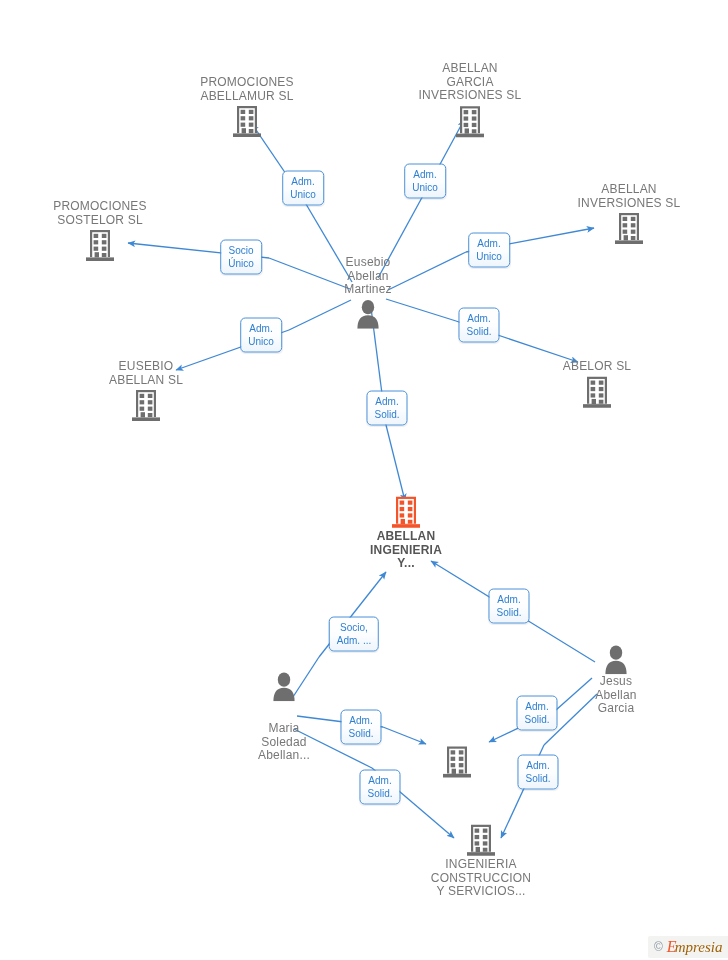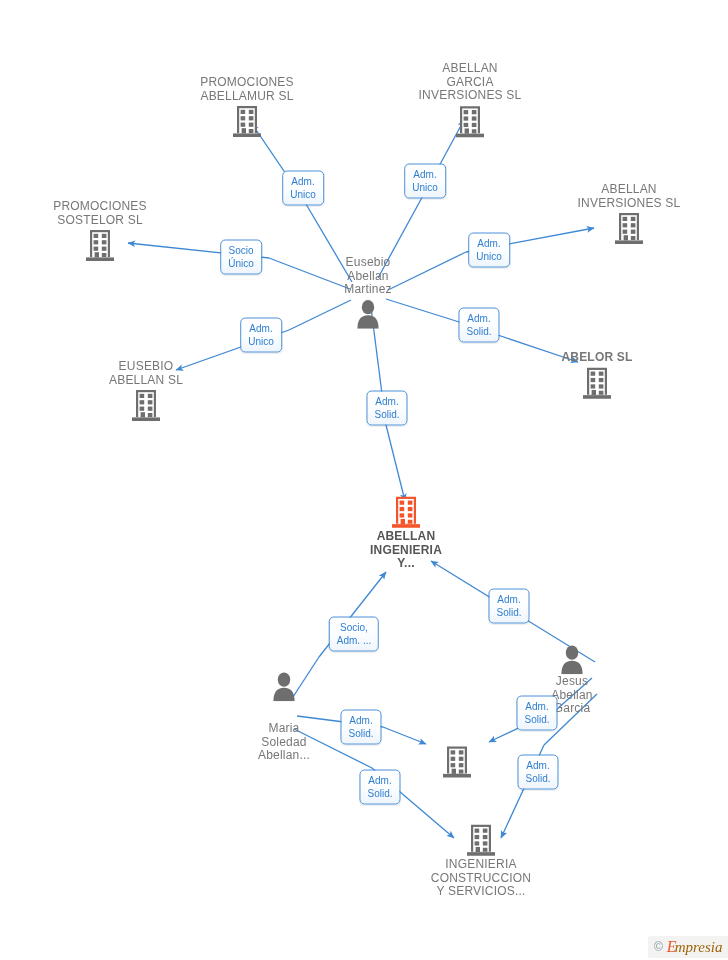--- a/index.html
+++ b/index.html
@@ -213,21 +213,21 @@
       </div>
       <div class="node" style="left: 368px; top: 292px;">
         <div class="node-label above">Eusebio
 Abellan
 Martinez</div>
         <div class="node-icon"><svg width="28" height="30" viewBox="0 0 28 30">
             <ellipse cx="14" cy="8.4" rx="6.2" ry="7.2" fill="#6e6e6e"></ellipse>
             <path d="M14 16.4 C6.6 16.4 3.4 21.2 3.4 30 L24.6 30 C24.6 21.2 21.4 16.4 14 16.4 Z" fill="#6e6e6e"></path>
           </svg></div>
       </div>
-      <div class="node" style="left: 597px; top: 375px; font-weight: bold;">
+      <div class="node" style="left: 597px; top: 384px;">
         <div class="node-label above">ABELOR SL</div>
         <div class="node-icon"><svg width="30" height="33" viewBox="0 0 30 33">
             <rect x="5" y="1" width="20" height="27" fill="#6e6e6e"></rect>
             <rect x="7.2" y="3.2" width="15.6" height="24.8" fill="#ffffff"></rect>
             <rect x="8.6" y="4.8" width="4.6" height="4.2" fill="#6e6e6e"></rect>
             <rect x="16.8" y="4.8" width="4.6" height="4.2" fill="#6e6e6e"></rect>
             <rect x="8.6" y="11.2" width="4.6" height="4.2" fill="#6e6e6e"></rect>
             <rect x="16.8" y="11.2" width="4.6" height="4.2" fill="#6e6e6e"></rect>
             <rect x="8.6" y="17.6" width="4.6" height="4.2" fill="#6e6e6e"></rect>
             <rect x="16.8" y="17.6" width="4.6" height="4.2" fill="#6e6e6e"></rect>
@@ -264,21 +264,21 @@
             <rect x="8.6" y="17.6" width="4.6" height="4.2" fill="#f4542a"></rect>
             <rect x="16.8" y="17.6" width="4.6" height="4.2" fill="#f4542a"></rect>
             <rect x="9.6" y="23.2" width="4.4" height="5.2" fill="#f4542a"></rect>
             <rect x="16.8" y="24" width="4.6" height="4" fill="#f4542a"></rect>
             <rect x="1" y="28.4" width="28" height="3.6" fill="#f4542a"></rect>
           </svg></div>
         <div class="node-label below focus">ABELLAN
 INGENIERIA
 Y...</div>
       </div>
-      <div class="node" style="left: 572px; top: 680px;">
+      <div class="node" style="left: 616px; top: 680px;">
         <div class="node-icon"><svg width="28" height="30" viewBox="0 0 28 30">
             <ellipse cx="14" cy="8.4" rx="6.2" ry="7.2" fill="#6e6e6e"></ellipse>
             <path d="M14 16.4 C6.6 16.4 3.4 21.2 3.4 30 L24.6 30 C24.6 21.2 21.4 16.4 14 16.4 Z" fill="#6e6e6e"></path>
           </svg></div>
         <div class="node-label below">Jesus
 Abellan
 Garcia</div>
       </div>
       <div class="node" style="left: 284px; top: 717px; gap: 20px;">
         <div class="node-icon"><svg width="28" height="30" viewBox="0 0 28 30">

